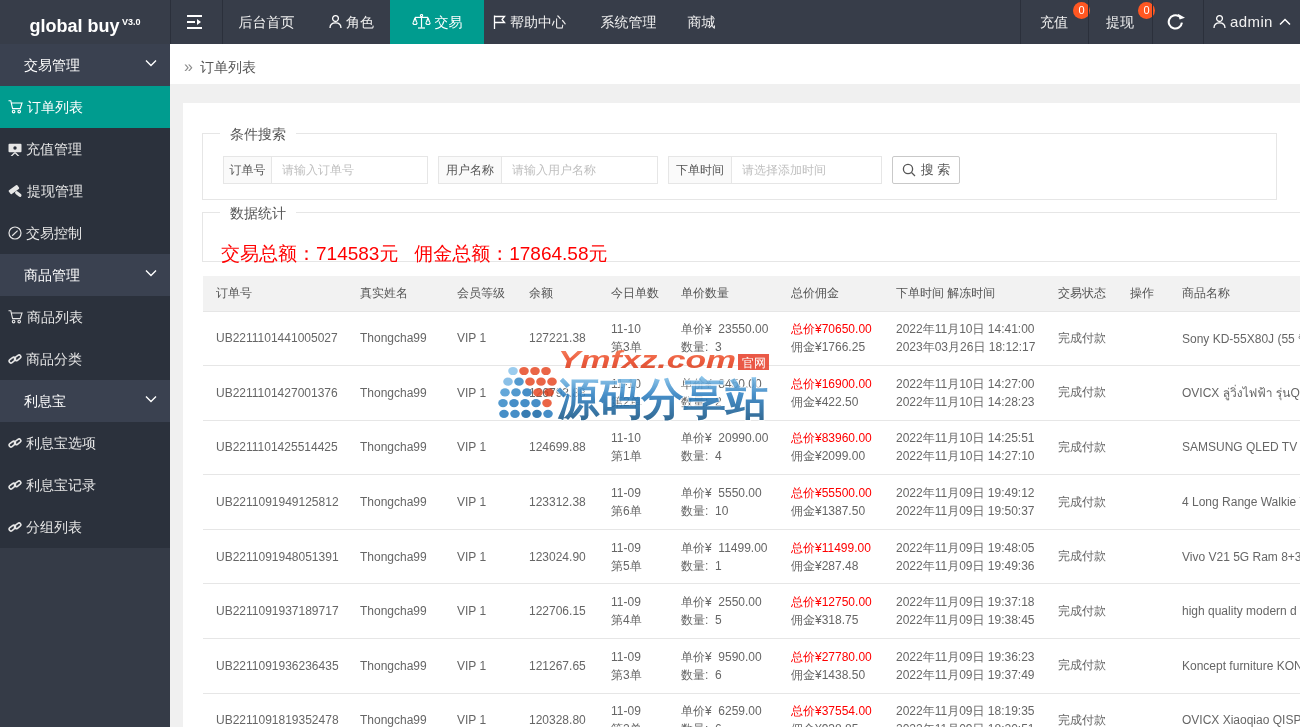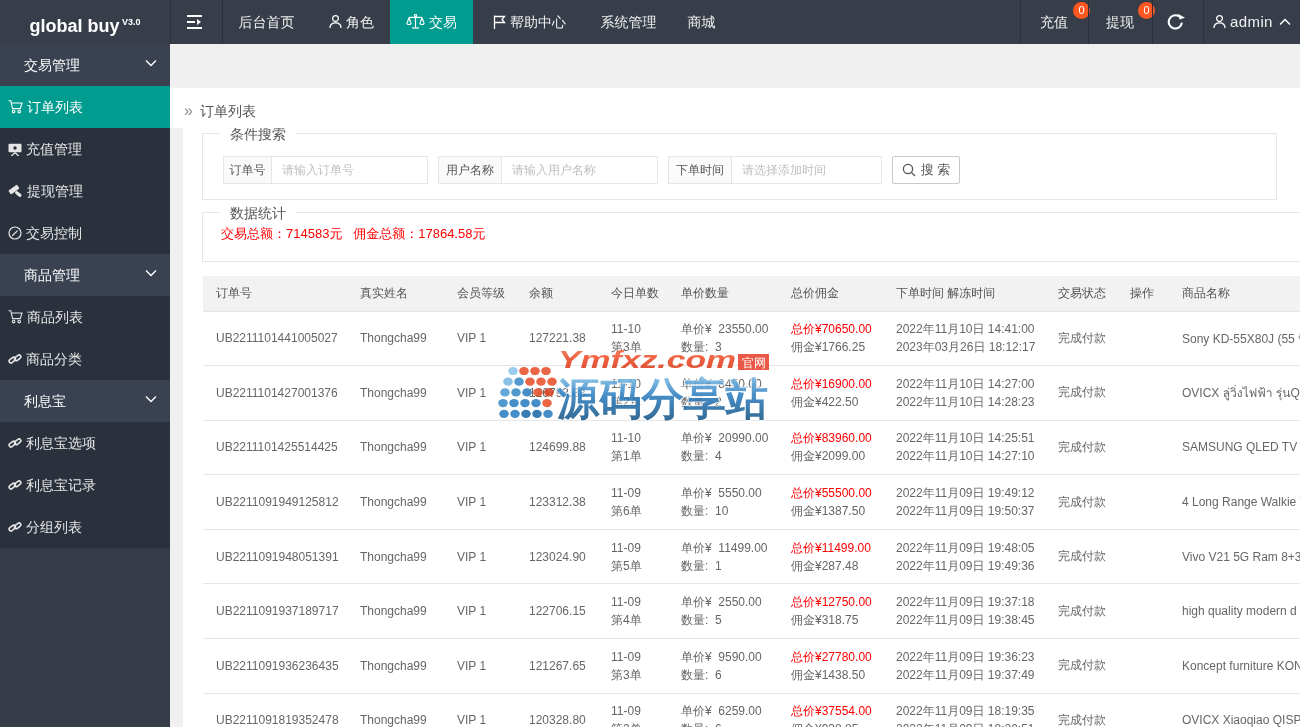--- a/index.html
+++ b/index.html
@@ -14,29 +14,29 @@
 #tab-active { background:#009c8f; color:#fff; }
 .badge { position:absolute; width:17px; height:17px; border-radius:9px; background:#ff5722; color:#fff; font-size:11px; line-height:17px; text-align:center; top:2px; }
 
 #side { position:absolute; left:0; top:44px; width:170px; height:683px; background:#353b47; z-index:10; }
 .sgroup { position:relative; height:42px; line-height:42px; background:#3a4150; color:#fff; font-size:14px; padding-left:24px; }
 .sgroup .chev { position:absolute; right:13px; top:15px; }
 .sitem { position:relative; height:42px; line-height:42px; background:#2b313c; color:#e6e6e6; font-size:14px; padding-left:8px; display:flex; align-items:center; }
 .sitem svg { margin-right:4px; }
 .sitem.active { background:#009c8f; color:#fff; }
 
-#crumb { position:absolute; left:170px; top:44px; width:1130px; height:40px; background:#fff; line-height:46px; font-size:14px; color:#555; z-index:5;margin-top:44px; }
+#crumb { position:absolute; left:170px; top:44px; width:1130px; height:40px; background:#fff; line-height:46px; font-size:14px; color:#555; z-index:5; }
 #crumb .arr { color:#8d8d8d; margin:0 7px 0 14px; font-size:16px; }
 #panel { position:absolute; left:183px; top:103px; width:1117px; height:624px; background:#fff; }
 .fieldset { position:absolute; border:1px solid #e6e6e6; }
 .legend { position:absolute; top:-10px; left:17px; background:#fff; padding:0 10px; font-size:14px; color:#555; line-height:20px; }
 .lab { position:absolute; height:28px; line-height:26px; background:#fafafa; border:1px solid #e6e6e6; font-size:12px; color:#555; text-align:center; }
 .inp { position:absolute; height:28px; line-height:26px; background:#fff; border:1px solid #e6e6e6; font-size:12px; color:#bfbfbf; padding-left:10px; }
 #btn-search { position:absolute; height:28px; width:68px; border:1px solid #c9c9c9; border-radius:2px; background:#fff; font-size:13px; color:#555; display:flex; align-items:center; justify-content:center; }
-#stats { position:absolute; left:18px; top:12px; font-size:13px; color:#f00; }
+#stats { position:absolute; left:18px; top:28px; font-size:19px; color:#f00; }
 
 #tbl { position:absolute; left:20px; top:173px; width:1190px; }
 table { border-collapse:collapse; table-layout:fixed; width:1190px; }
 th { background:#f2f2f2; height:35px; font-weight:normal; font-size:12px; color:#555; text-align:left; padding-left:13px; border-bottom:1px solid #e6e6e6; white-space:nowrap; overflow:hidden; }
 td { height:54.6px; font-size:12px; color:#666; text-align:left; padding-left:13px; border-bottom:1px solid #e6e6e6; white-space:nowrap; overflow:hidden; vertical-align:middle; }
 td .l2 { line-height:18px; }
 .red { color:#f00; }
 </style>
 </head>
 <body>
@@ -53,21 +53,21 @@
       </svg>
   </div>
   <div class="hsep" style="left:222px"></div>
   <div class="hitem" style="left:222px;width:89px">后台首页</div>
   <div class="hitem" style="left:311px;width:81px">
     <svg width="13" height="14" viewBox="0 0 13 14" fill="none" stroke="#fff" stroke-width="1.3">
         <circle cx="6.5" cy="3.6" r="2.9"></circle>
         <path d="M1 13 C1 9.6 3.4 7.8 6.5 7.8 C9.6 7.8 12 9.6 12 13"></path>
       </svg>
     角色</div>
-  <div class="hitem" id="tab-active" style="left:390px;width:83px">
+  <div class="hitem" id="tab-active" style="left:390px;width:94px">
     <svg width="19" height="16" viewBox="0 0 19 16" fill="none" stroke="#fff" stroke-width="1.2">
         <circle cx="9.5" cy="1.6" r="1.1"></circle>
         <path d="M3 3.4 L16 3.4"></path>
         <path d="M9.5 3.4 L9.5 13.6"></path>
         <path d="M6 14 L13 14"></path>
         <path d="M3 3.8 L1.4 8.2 M3 3.8 L4.6 8.2 M0.9 8.4 A2.1 2.1 0 0 0 5.1 8.4"></path>
         <path d="M16 3.8 L14.4 8.2 M16 3.8 L17.6 8.2 M13.9 8.4 A2.1 2.1 0 0 0 18.1 8.4"></path>
       </svg>
     交易</div>
   <div class="hitem" style="left:477px;width:105px">

